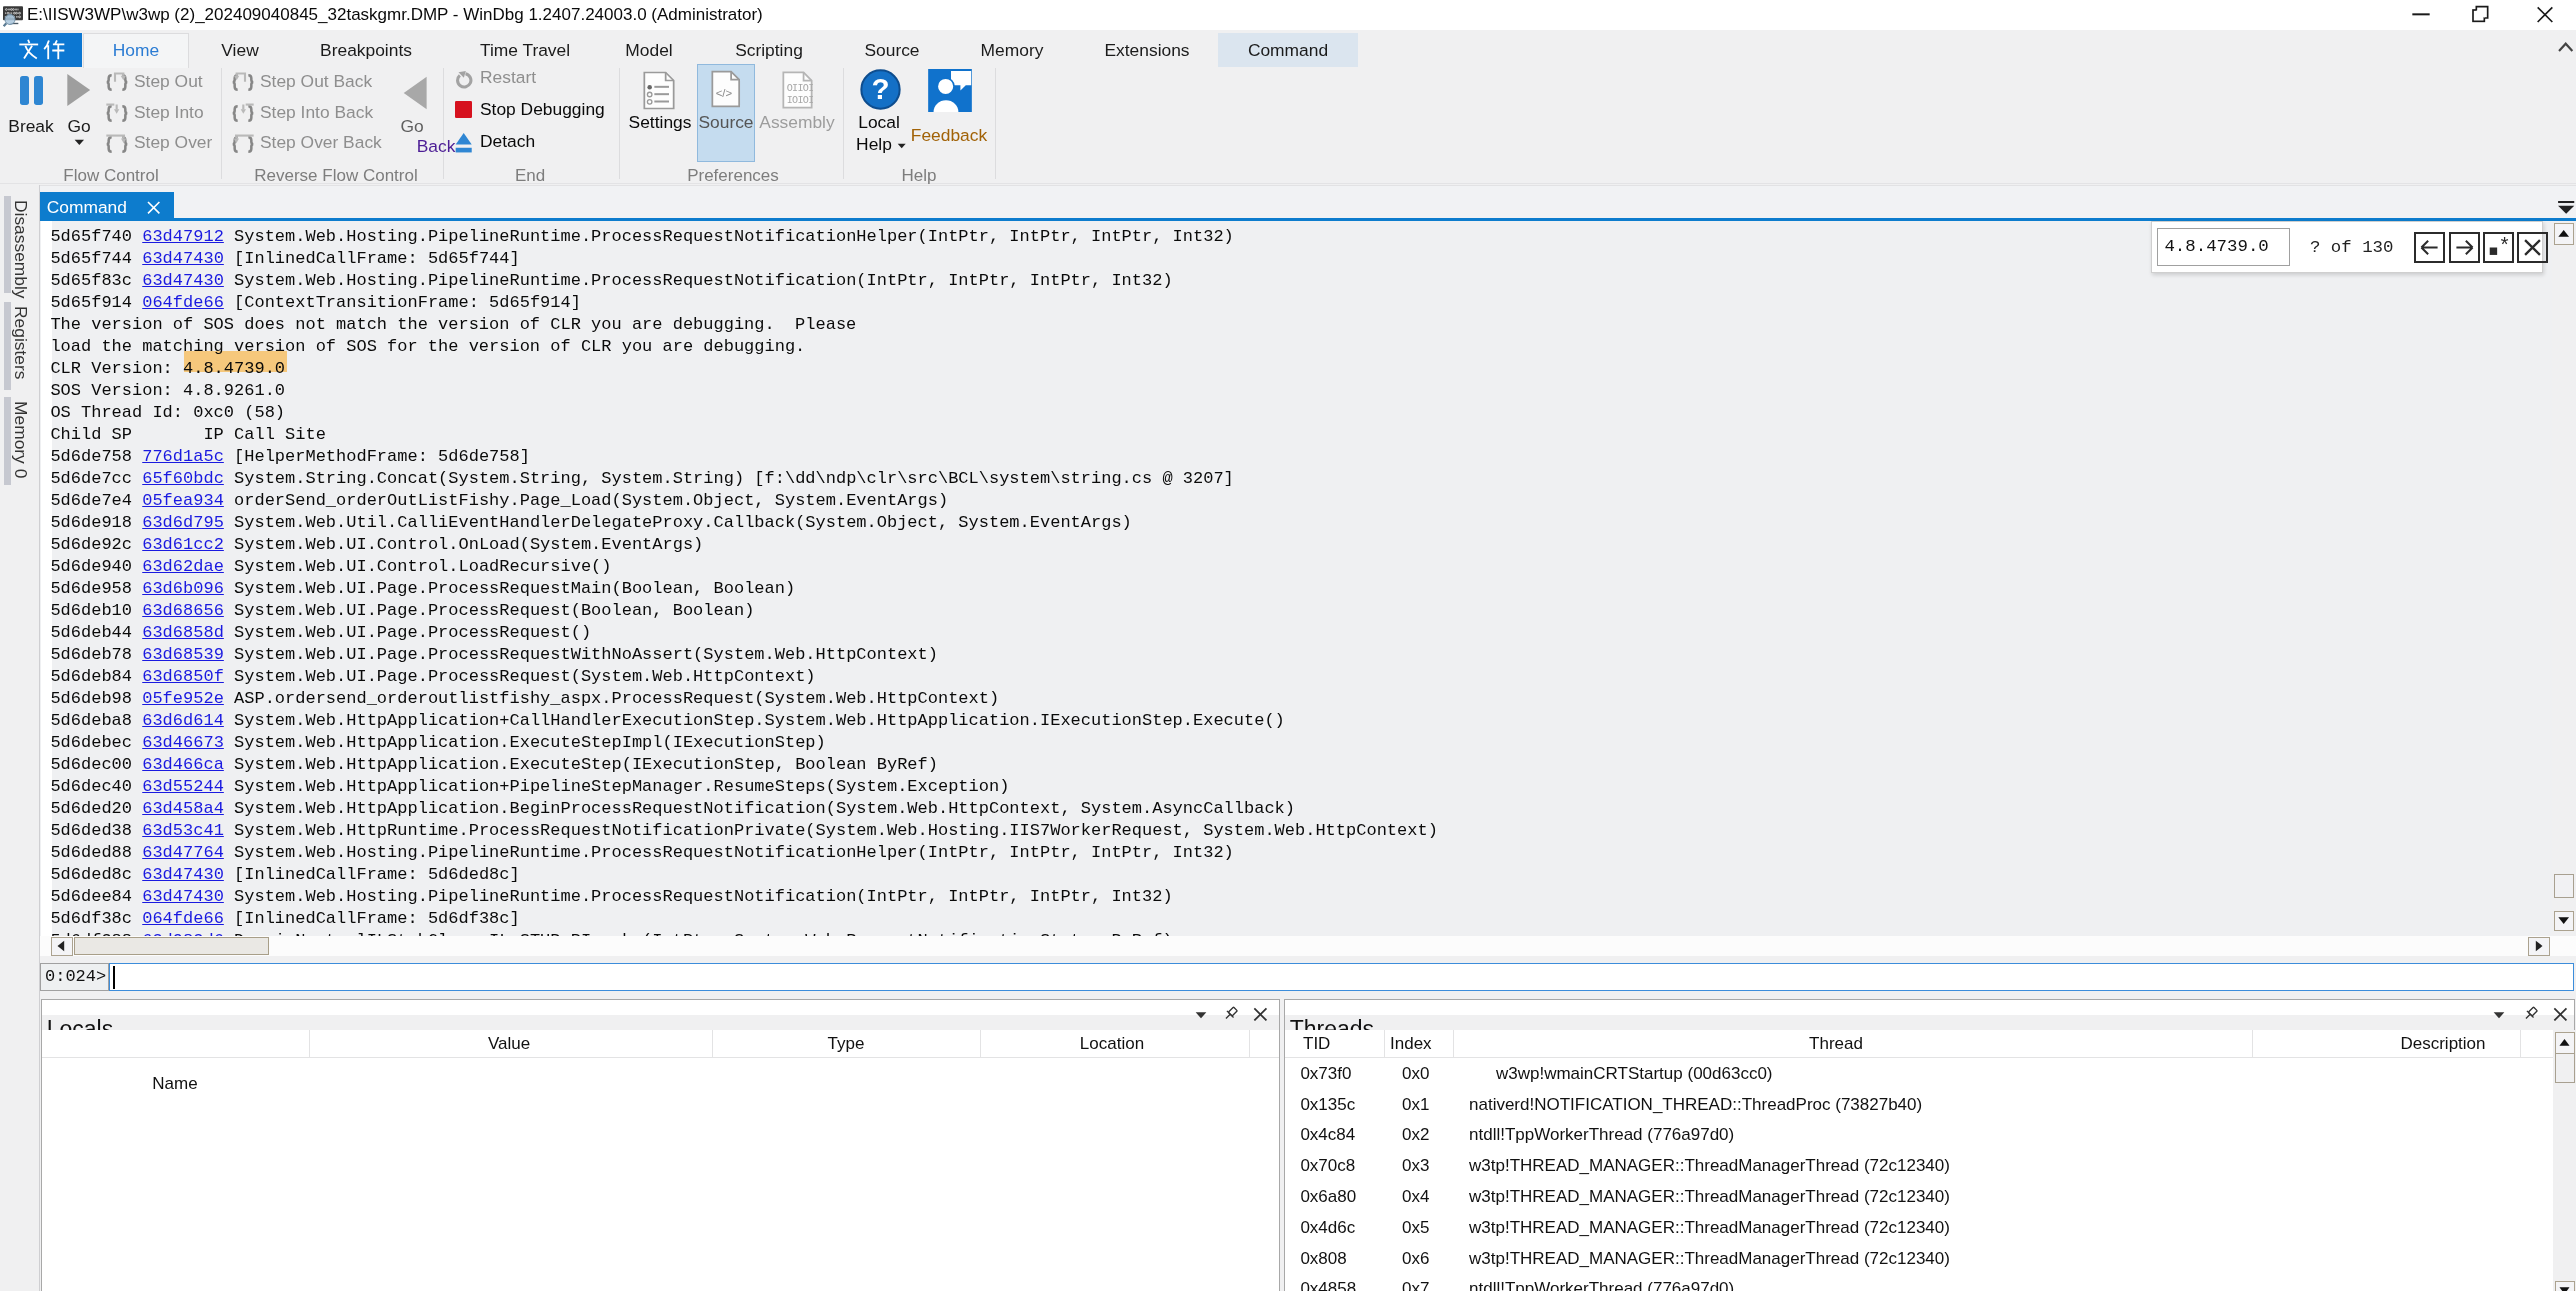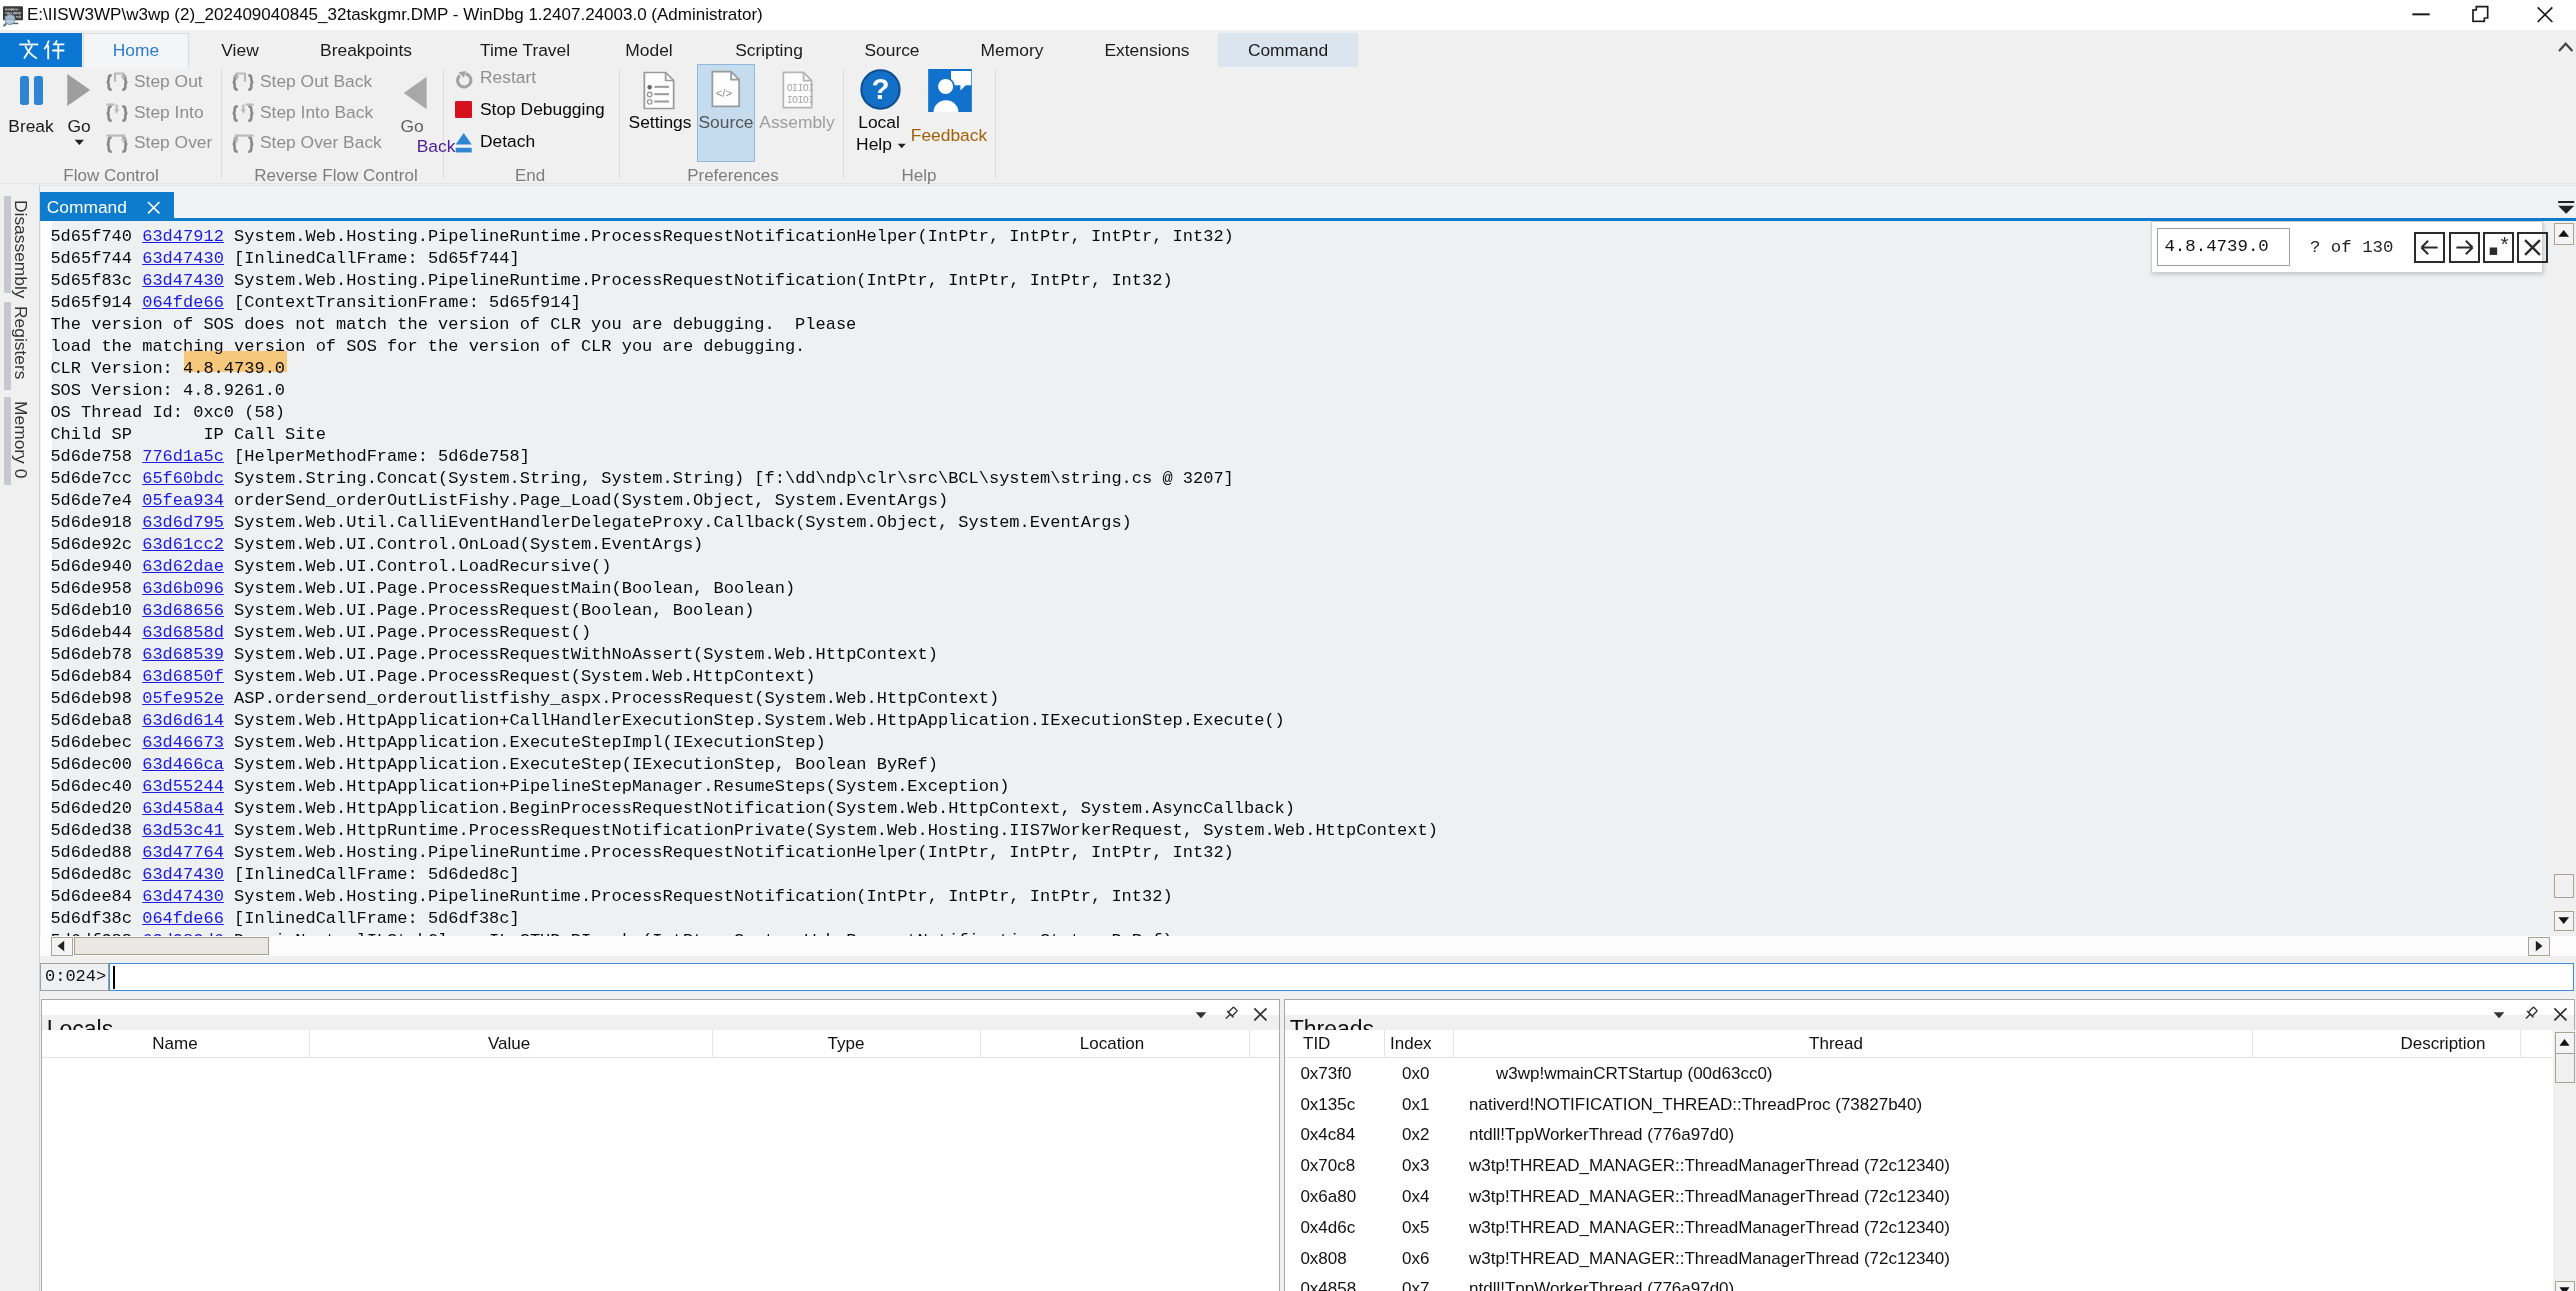--- a/index.html
+++ b/index.html
@@ -385,21 +385,21 @@
     <svg class="abs" style="left:1180px;top:4.7px" width="17.4" height="17.4" viewBox="0 0 26 26">
         <g fill="none" stroke="#333" stroke-width="2" transform="rotate(45 13 13)">
           <rect x="9" y="3" width="8" height="11" rx="1"></rect>
           <path d="M6 14 h14 M13 14 v9"></path>
         </g>
       </svg>
     <svg class="abs" style="left:1211px;top:6.7px" width="14.8" height="14.8" viewBox="0 0 22 22">
         <path d="M2 2 L20 20 M20 2 L2 20" stroke="#333" stroke-width="2.6"></path>
       </svg>
     <div class="phead" style="top:29.5px;width:100%;height:28px;">
-      <span class="abs hlabel" style="left:133px;">Name</span>
+      <span class="abs hlabel" style="left:133px;margin-top:40px;">Name</span>
       <span class="abs hlabel" style="left:467px;">Value</span>
       <span class="abs hlabel" style="left:804px;">Type</span>
       <span class="abs hlabel" style="left:1070px;">Location</span>
       <div class="hdrsep" style="left:267px;top:0;height:28px;"></div>
       <div class="hdrsep" style="left:670px;top:0;height:28px;"></div>
       <div class="hdrsep" style="left:938px;top:0;height:28px;"></div>
       <div class="hdrsep" style="left:1207px;top:0;height:28px;"></div>
     </div>
   </div>
 

